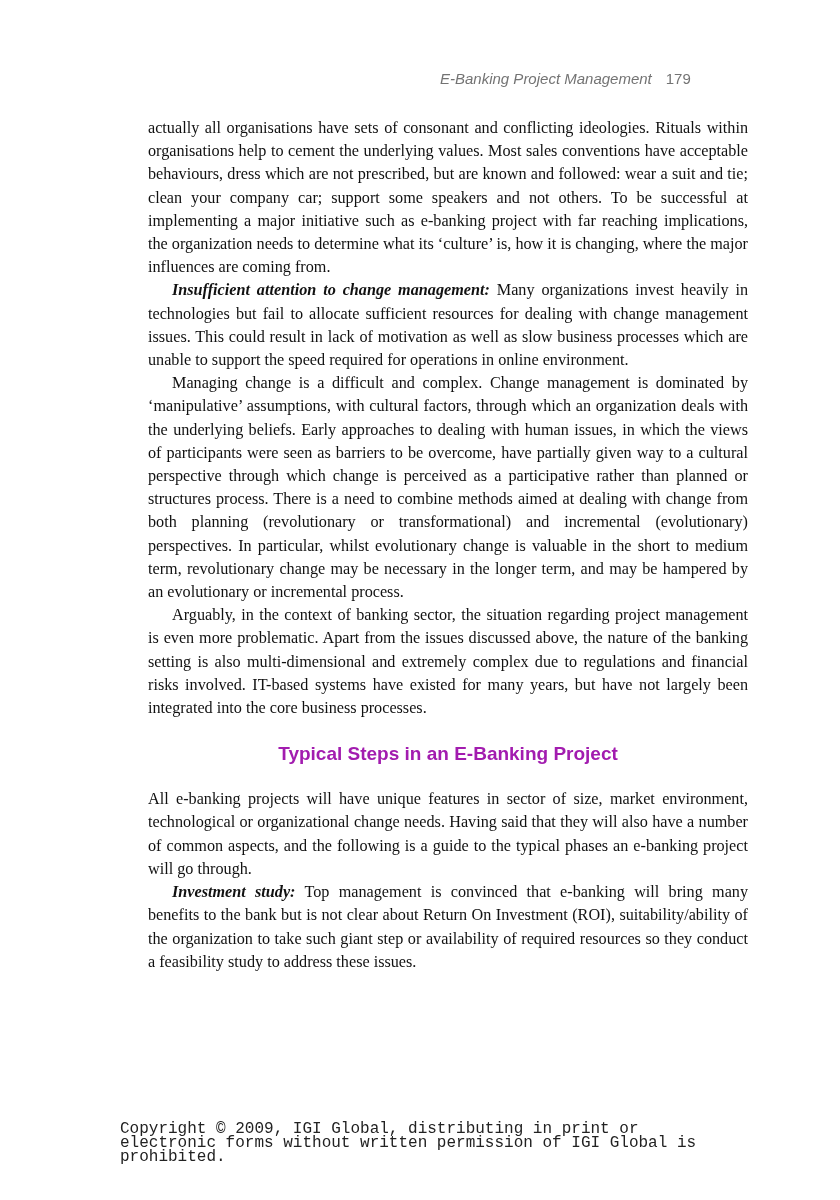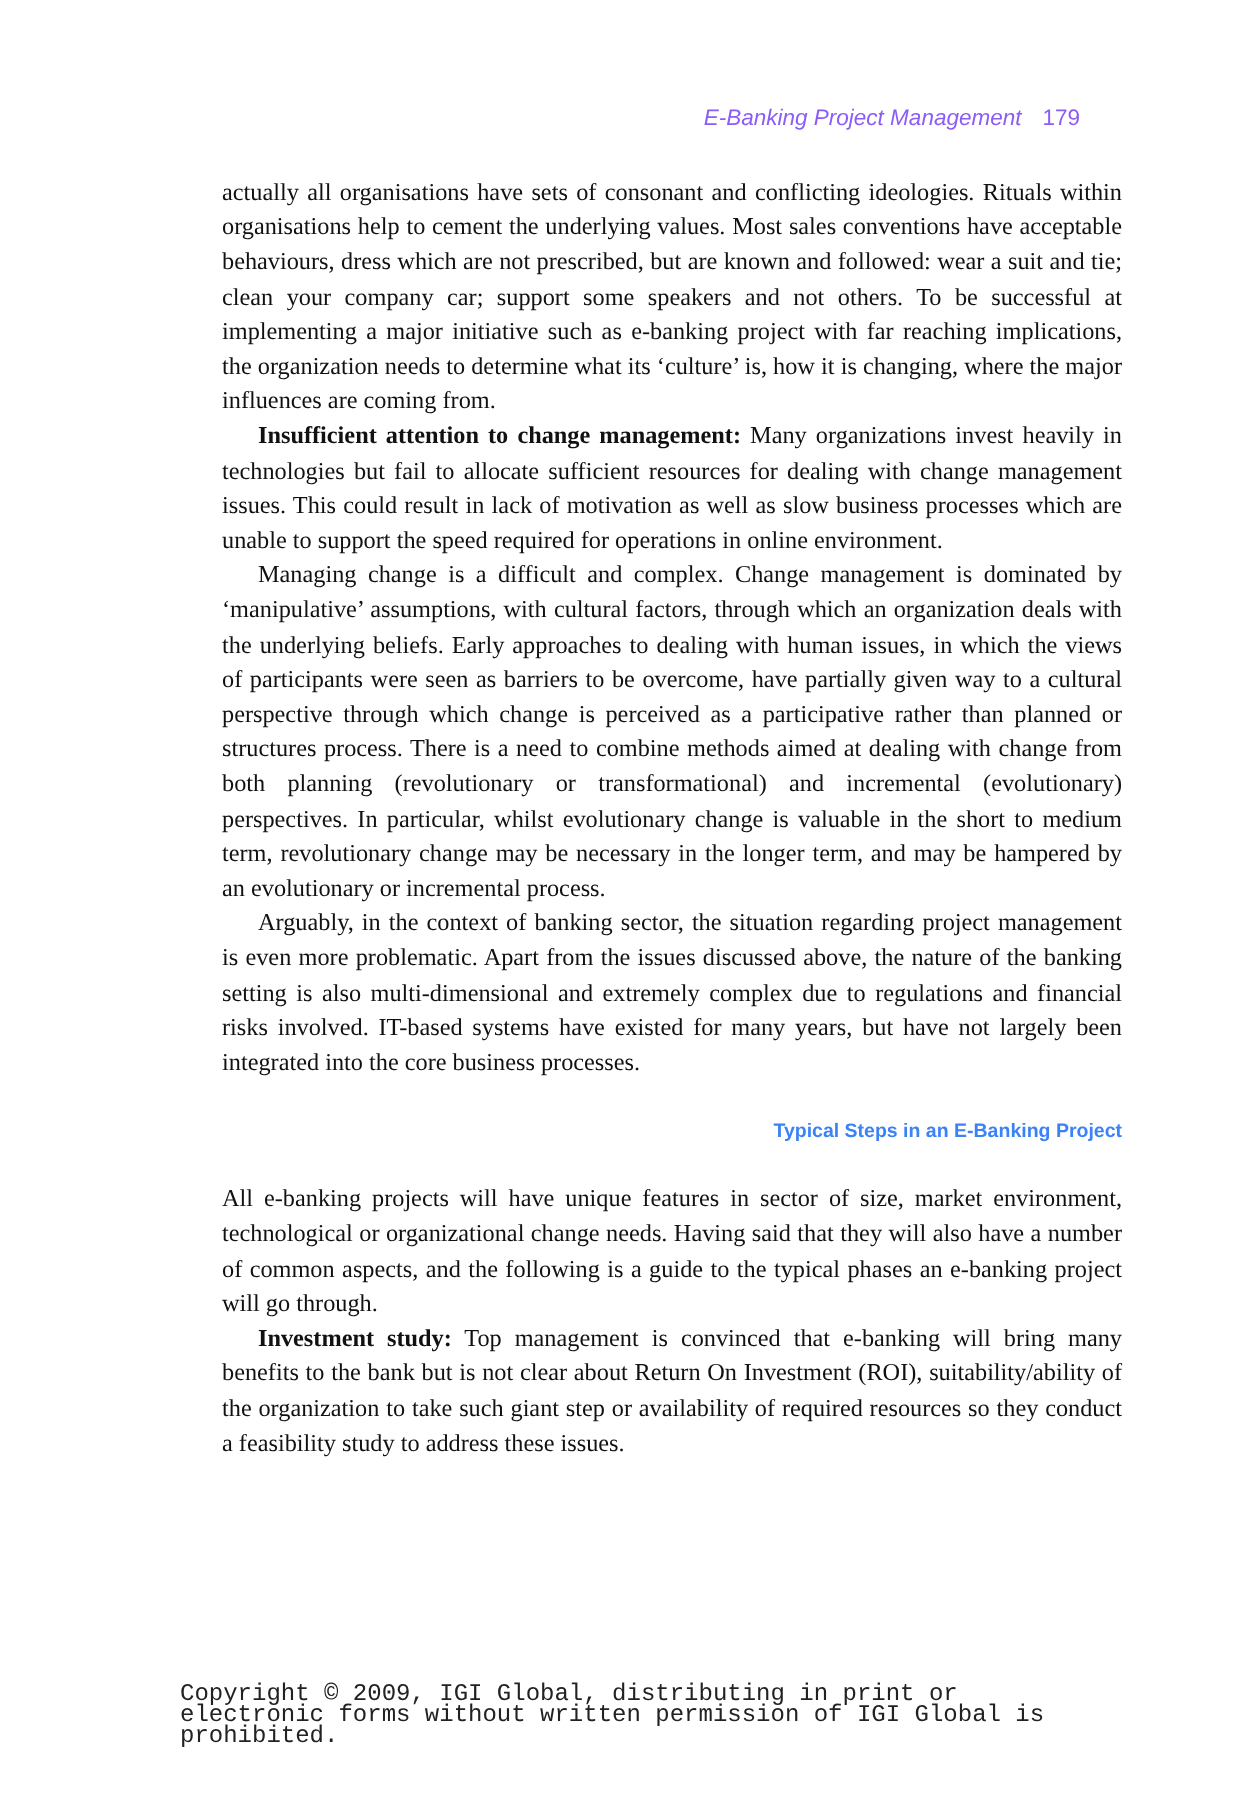--- a/index.html
+++ b/index.html
@@ -1,33 +1,33 @@
 <!DOCTYPE html>
 <html><head>
   <meta charset="utf-8">
   <style>
     html, body { margin: 0; padding: 0; background: #ffffff; }
     body { width: 840px; height: 1200px; position: relative; overflow: hidden; color: #111; }
     .header {
-      position: absolute; top: 70px; left: 440px; width: 280px; text-align: right;
-      font-family: "Liberation Sans", sans-serif; font-size: 15px; color: #8b5cf6;
+      position: absolute; top: 70px; left: 440px; width: 280px; text-align: left;
+      font-family: "Liberation Sans", sans-serif; font-size: 15px; color: #737373;
     }
     .header .title { font-style: italic; }
     .header .pnum { margin-left: 14px; }
     .body {
       position: absolute; left: 120px; top: 117px; width: 600px;
       font-family: "Liberation Serif", serif; font-size: 16.2px; line-height: 23.2px;
       text-align: justify; color: #111; margin-left: 28px;
     }
     .body p { margin: 0; text-indent: 0; }
     .body p.indent { text-indent: 24px; }
-    .body b { font-weight: bold; }
+    .body b { font-weight: bold; font-style: italic; }
     .section-heading {
-      font-family: "Liberation Sans", sans-serif; font-weight: bold; font-size: 13px;
-      margin: 22px 0 22px 0; line-height: 24px; text-align: right; color: #3b82f6;
+      font-family: "Liberation Sans", sans-serif; font-weight: bold; font-size: 19px;
+      margin: 22px 0 22px 0; line-height: 24px; text-align: center; color: #a21caf;
     }
     .footer {
       position: absolute; left: 120px; top: 1082px; width: 600px;
       font-family: Liberation Mono, monospace; font-size: 16px; line-height: 14px; color: #222; margin-top: 40px;
     }
   </style>
 </head>
 <body>
 
 <div class="header">

